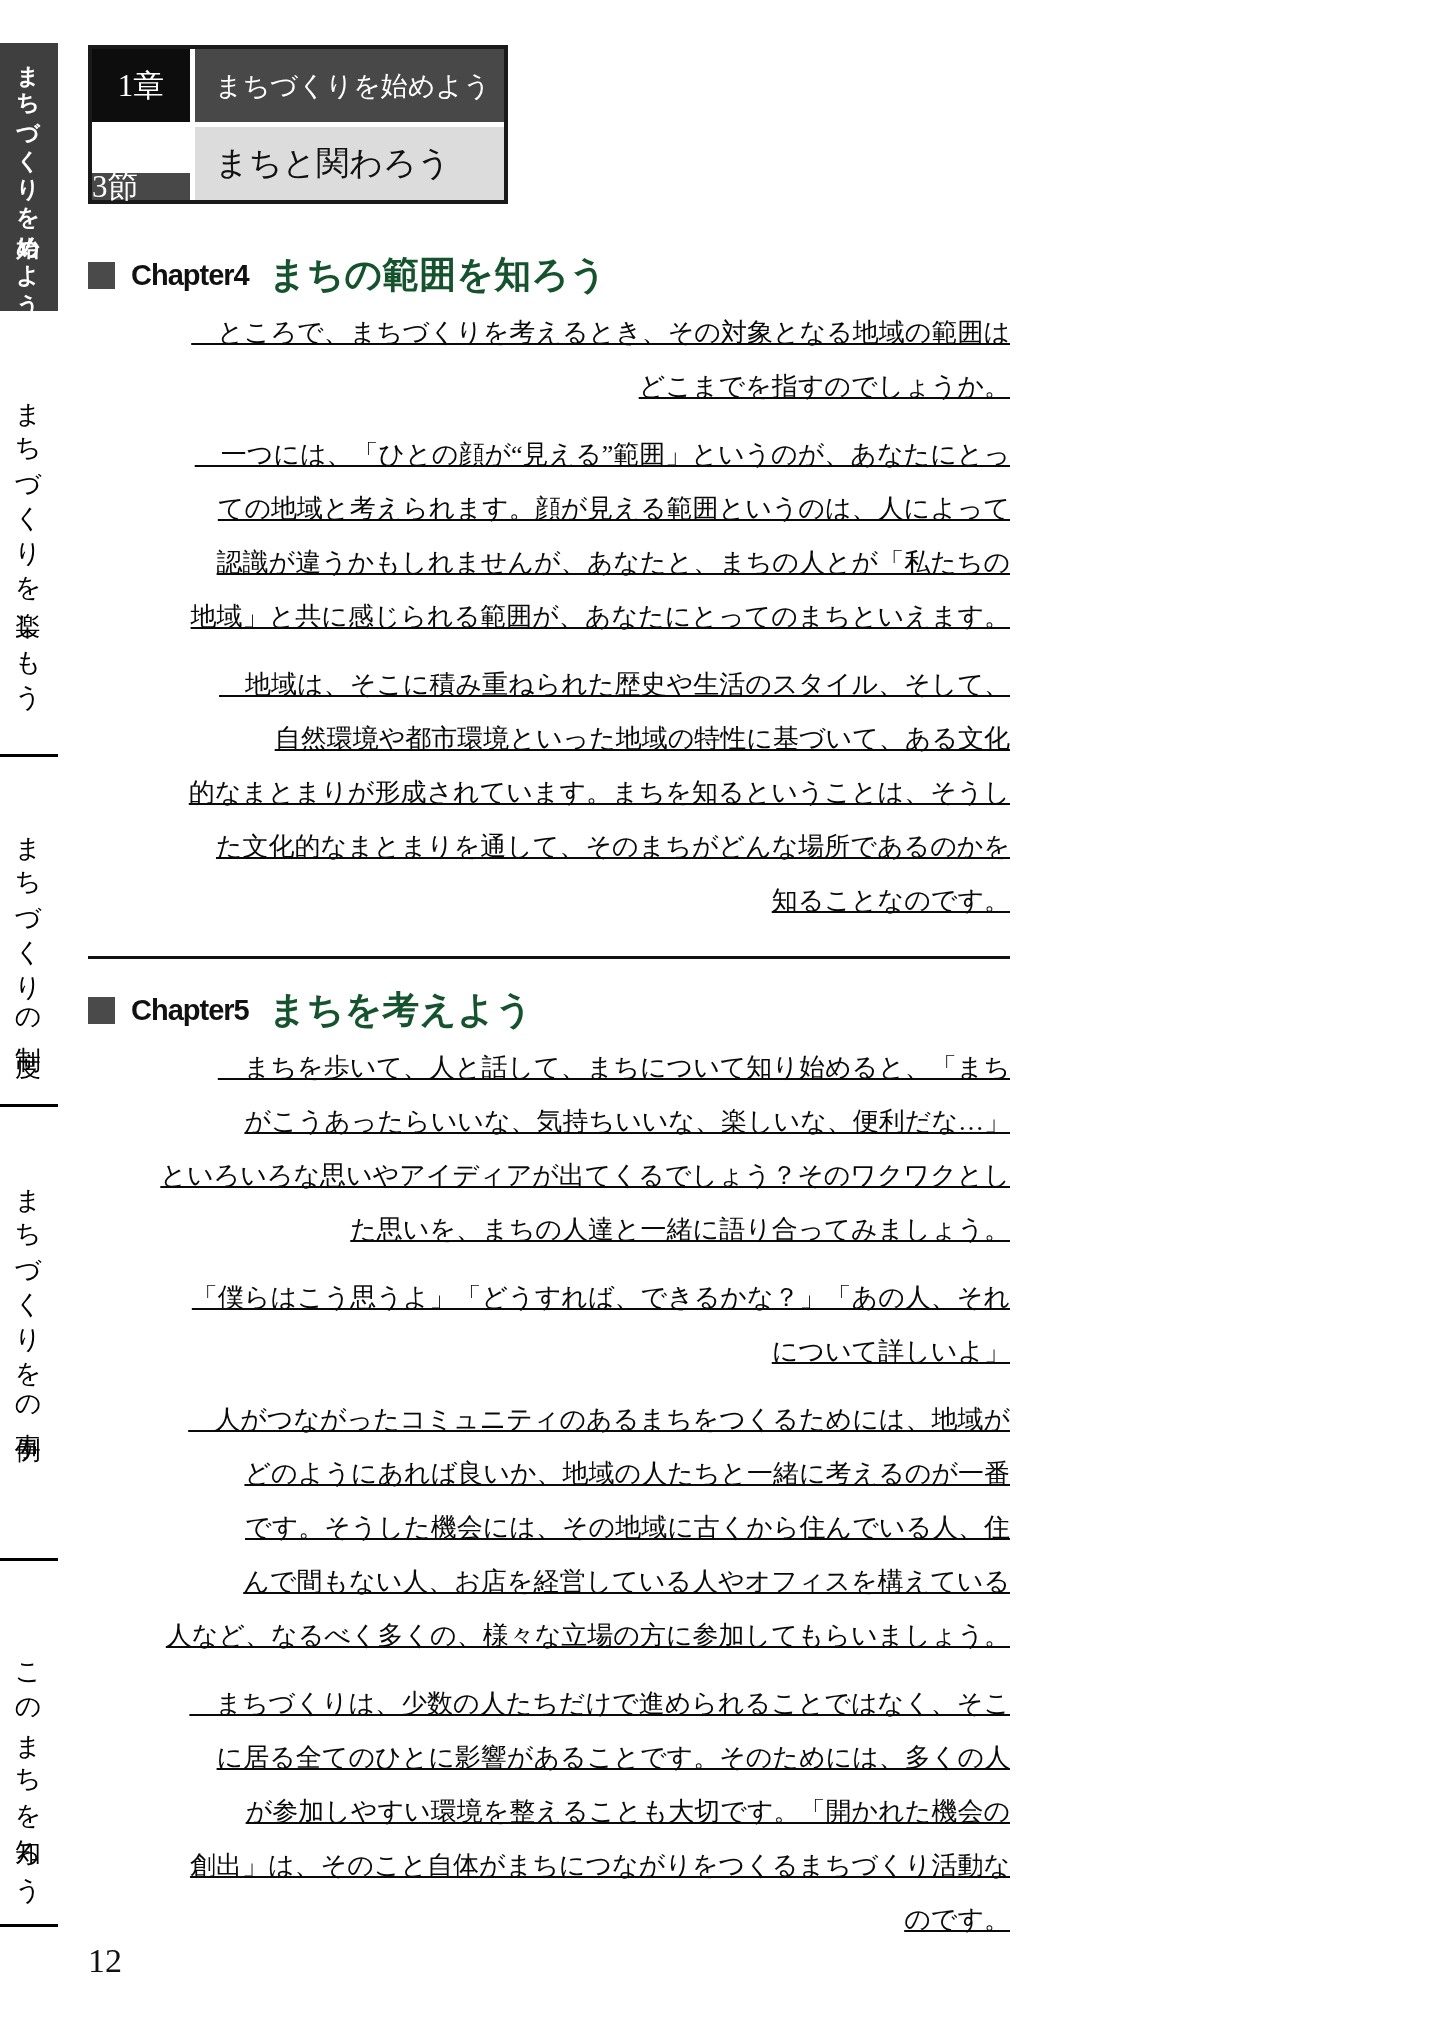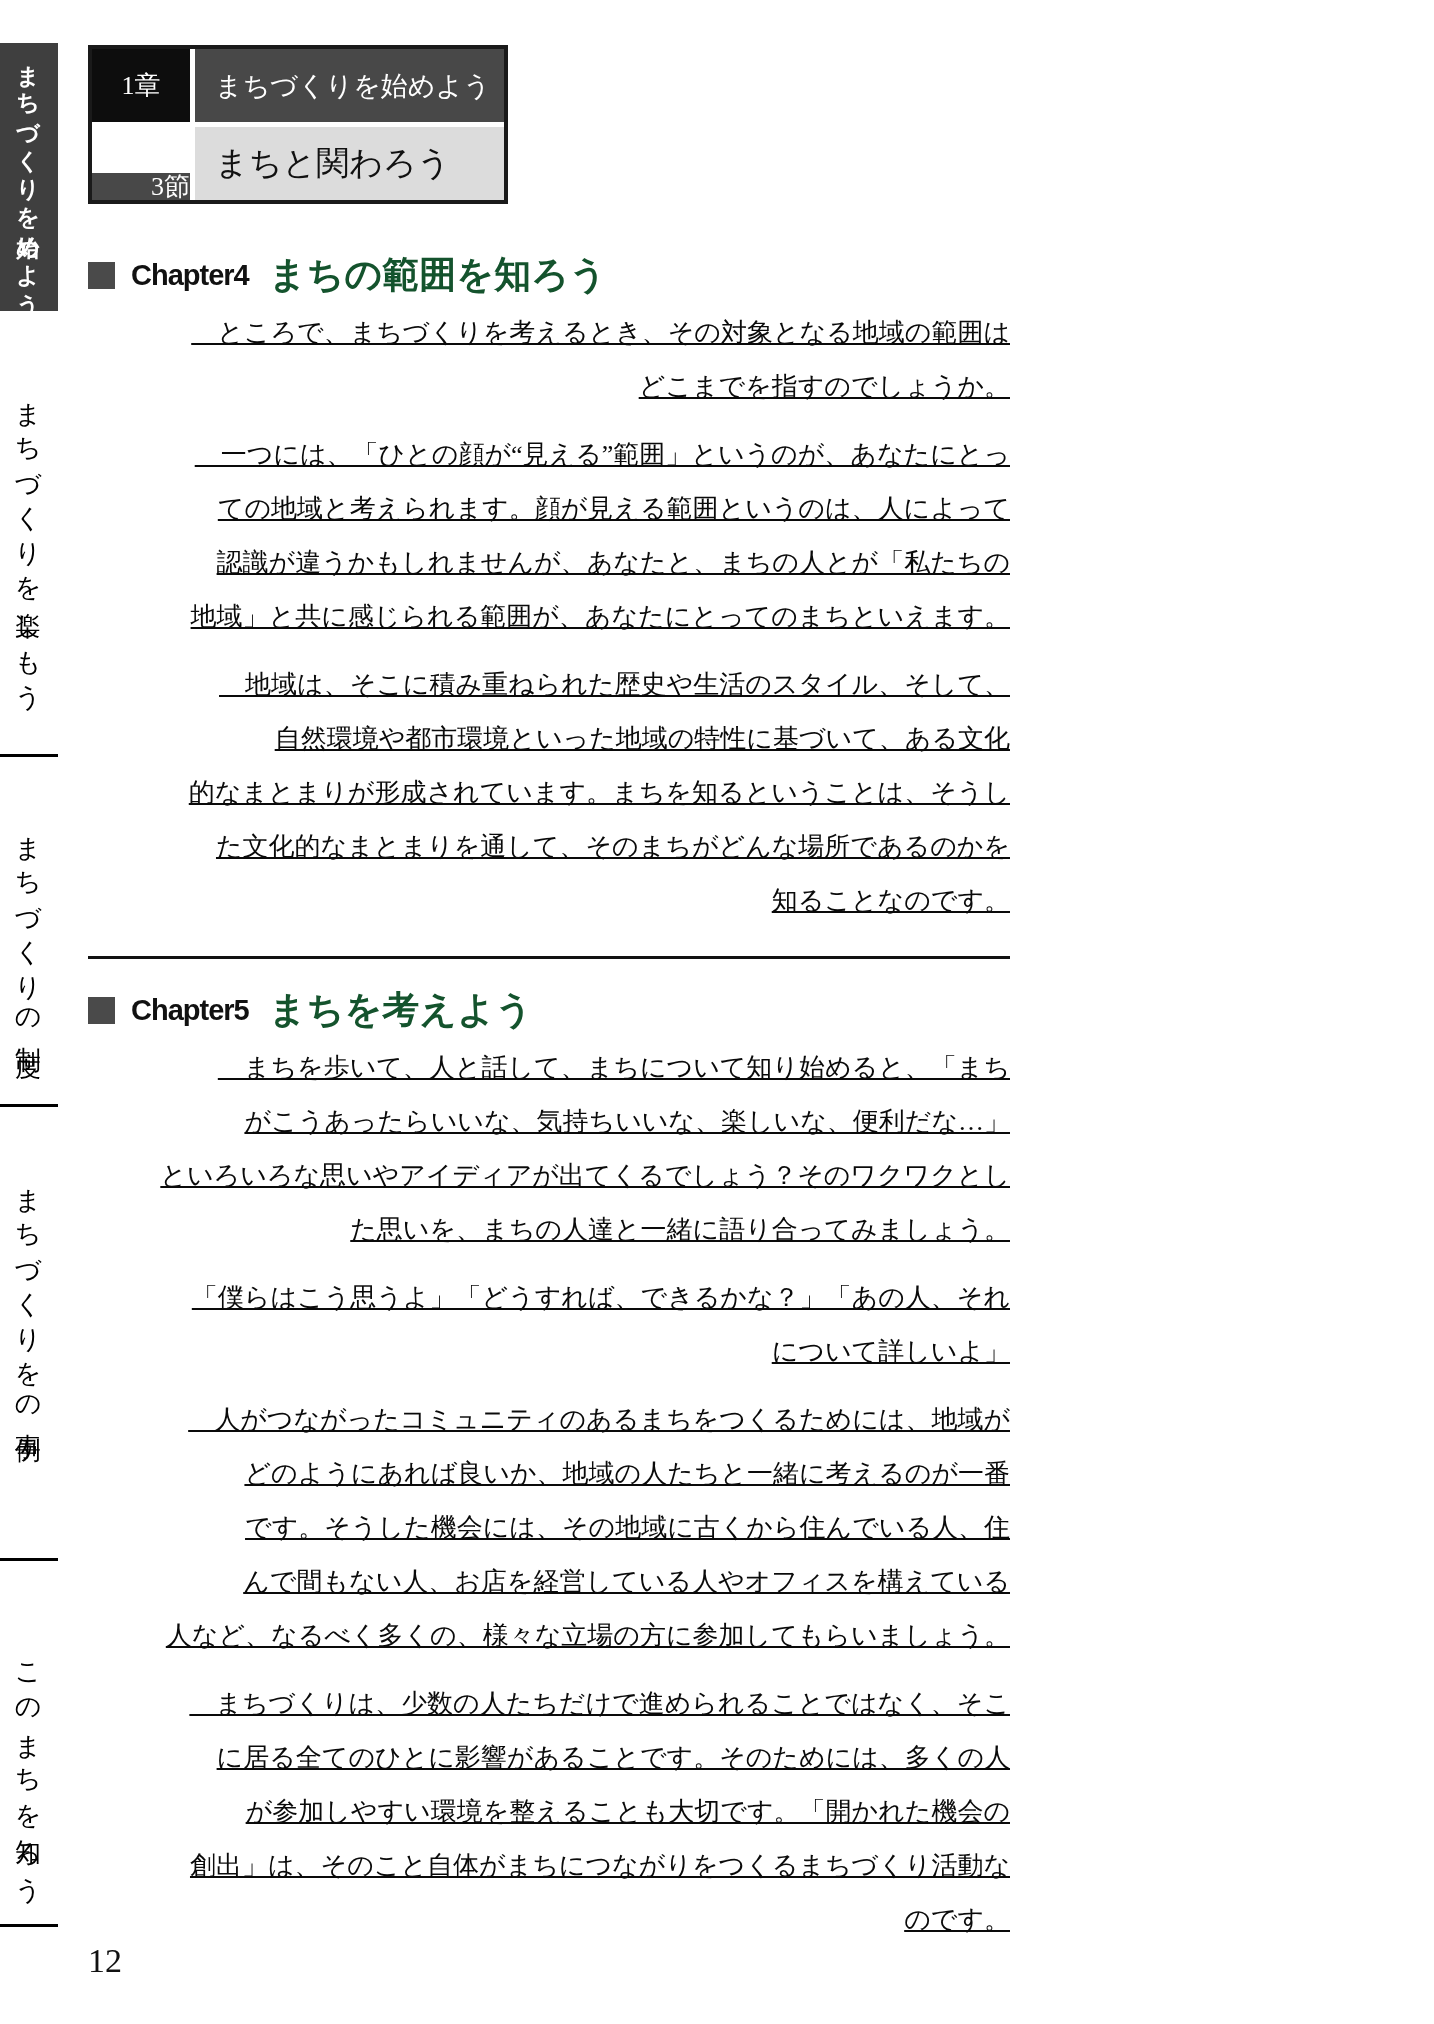--- a/index.html
+++ b/index.html
@@ -26,24 +26,24 @@
   }
   .ri-0{top:384px}.ri-1{top:818px}.ri-2{top:1170px}.ri-3{top:1646px}
   .rail-divider{position:absolute;left:0;width:58px;height:0;border-top:3px solid #000;}
   .rd-0{top:754px}.rd-1{top:1104px}.rd-2{top:1558px}.rd-3{top:1924px}
   
   .col{position:absolute;left:88px;top:0;width:980px;}
   .hbox{
     margin-top:45px;width:412px;border:4px solid #1a1a1a;background:#fff;
     display:grid;grid-template-columns:98px 1fr;grid-template-rows:73px 73px;gap:5px;
   }
-  .hc{display:flex;align-items:center;font-size:26px;}
+  .hc{display:flex;align-items:center;font-size:31px;}
   .hc1{background:#0d0d0d;color:#fff;justify-content:center;}
   .hc2{background:#484848;color:#fff;padding-left:20px;font-size:27px;}
-  .hc3{background:#484848;color:#fff;justify-content:flex-end;margin-top:46px;}
+  .hc3{background:#484848;color:#fff;justify-content:flex-start;margin-top:46px;}
   .hc4{background:#dcdcdc;color:#111;padding-left:20px;font-size:33px;}
   .sec{width:922px;}
   .sec-first{margin-top:48px;text-align:right;}
   .sec-after{margin-top:28px;border-top:3px solid #111;padding-top:28px;text-align:right;}
   .sec-h{display:flex;align-items:center;height:46px;}
   .sq{width:27px;height:27px;background:#4a4a4a;margin-right:16px;flex:none;}
   .ch-label{
     font-family:"Liberation Sans","DejaVu Sans",sans-serif;
     font-size:29px;font-weight:600;letter-spacing:-1px;color:#111;margin-right:20px;
   }

